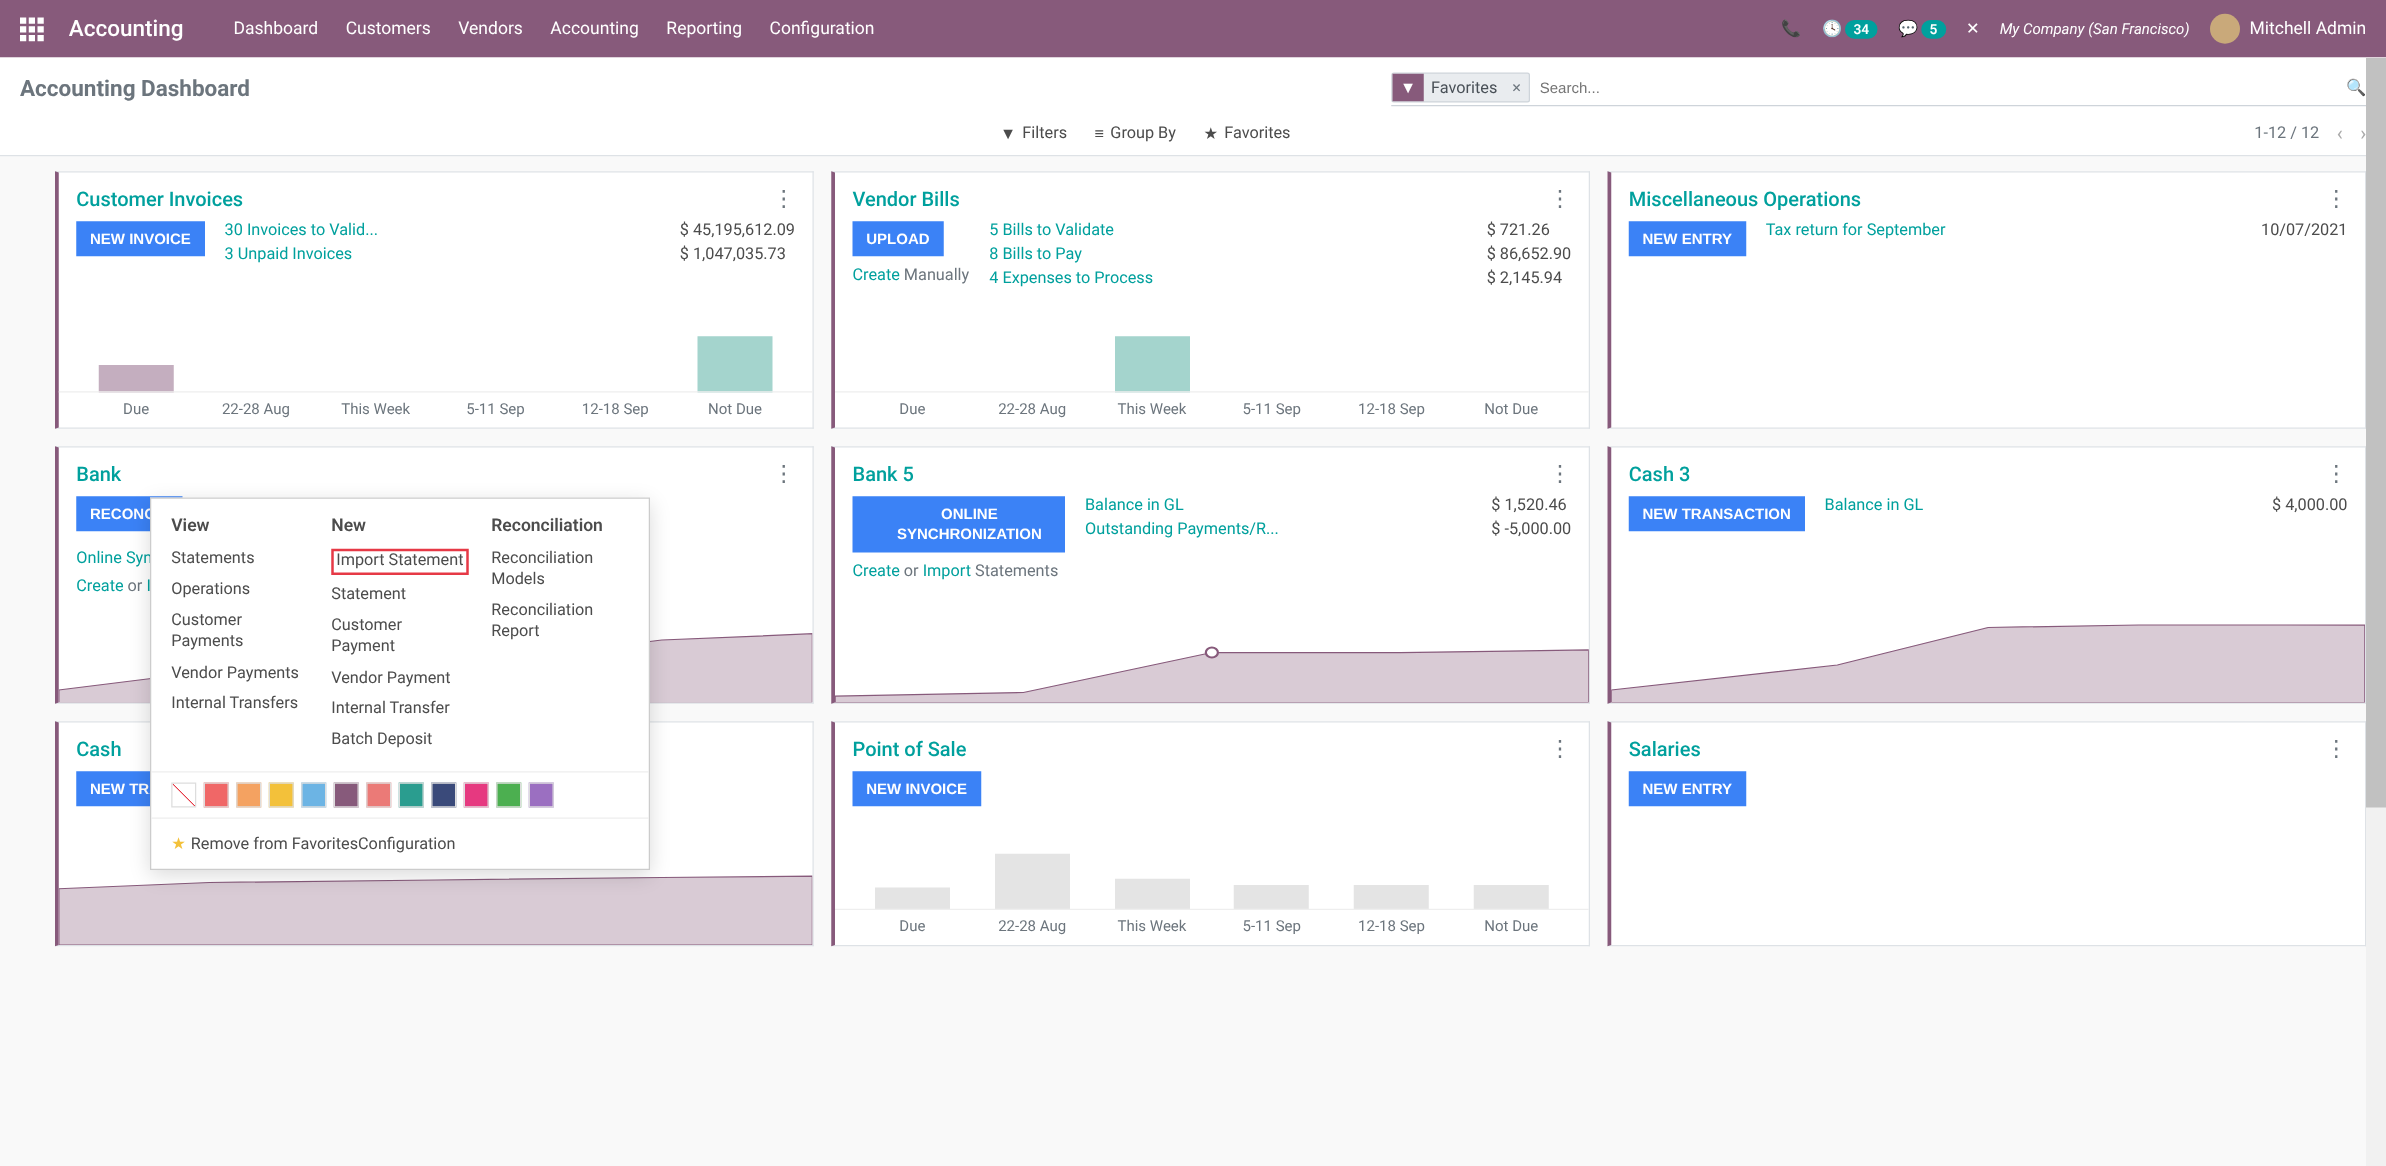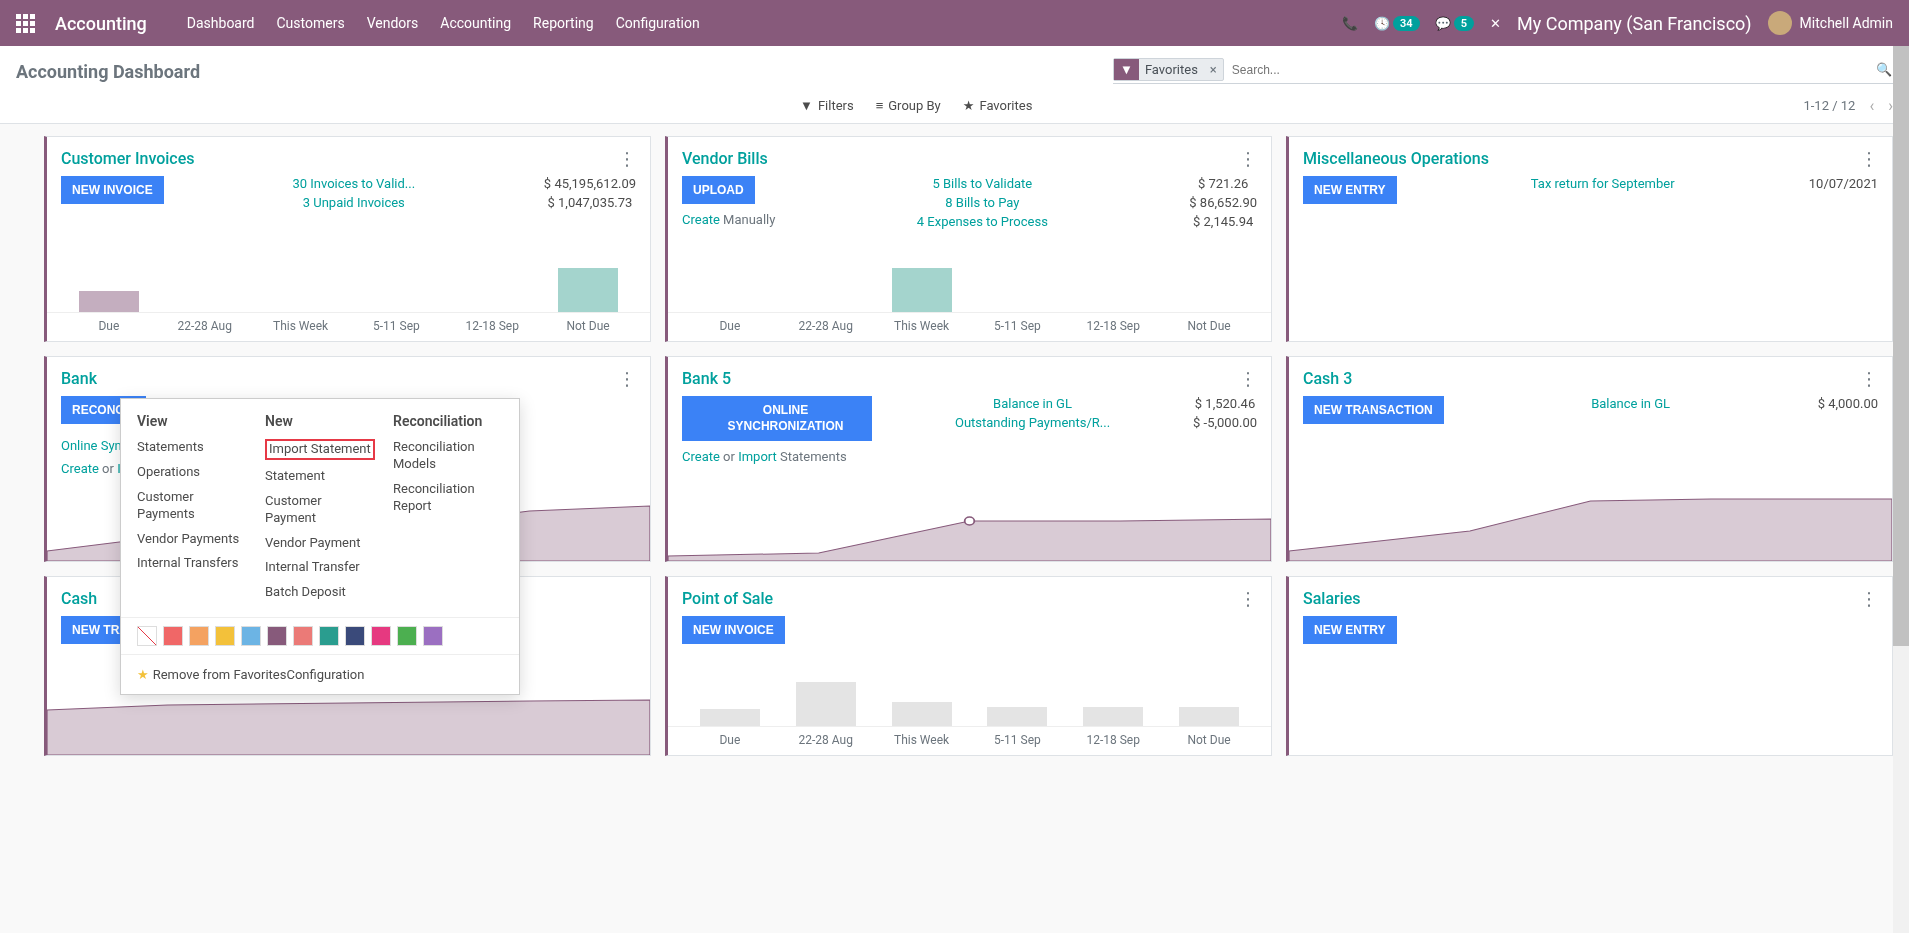--- a/index.html
+++ b/index.html
@@ -6,21 +6,21 @@
 body { font-family: -apple-system, BlinkMacSystemFont, "Segoe UI", Roboto, sans-serif; font-size: 13px; color: #4c4c4c; background: #f9f9f9; }
 .topbar { background: #875a7b; color: #fff; height: 46px; display: flex; align-items: center; padding: 0 16px; }
 .apps-icon { display: grid; grid-template-columns: repeat(3, 5px); grid-template-rows: repeat(3, 5px); gap: 2px; margin-right: 20px; cursor: pointer; }
 .apps-icon span { background: #fff; width: 5px; height: 5px; }
 .brand { font-size: 18px; font-weight: 500; margin-right: 40px; }
 .nav-menu { display: flex; gap: 22px; }
 .nav-menu a { color: #fff; text-decoration: none; font-size: 14px; cursor: pointer; }
 .topbar-right { margin-left: auto; display: flex; align-items: center; gap: 16px; }
 .badge-pill { background: #00a09d; color: #fff; border-radius: 10px; padding: 1px 7px; font-size: 11px; font-weight: 600; }
 .icon-with-badge { display: flex; align-items: center; gap: 2px; cursor: pointer; }
-.company { font-size: 18px; cursor: pointer; }
+.company { font-size: 12px; cursor: pointer; font-style: italic; }
 .avatar { width: 24px; height: 24px; border-radius: 50%; background: #c9a97a; display: inline-block; }
 .user { display: flex; align-items: center; gap: 8px; cursor: pointer; font-size: 14px; }
 .subheader { background: #fff; border-bottom: 1px solid #dee2e6; padding: 12px 16px 0; }
 .subheader-top { display: flex; align-items: center; margin-bottom: 12px; }
 .page-title { font-size: 18px; color: #6c757d; font-weight: 700; }
 .search-wrap { margin-left: auto; width: 780px; display: flex; align-items: center; border-bottom: 1px solid #ced4da; padding-bottom: 2px; }
 .facet { background: #e9ecef; border: 1px solid #ced4da; border-radius: 2px; display: flex; align-items: center; font-size: 13px; }
 .facet-icon { background: #875a7b; color: #fff; padding: 3px 6px; }
 .facet-label { padding: 0 6px; color: #495057; }
 .facet-x { padding: 0 6px; color: #6c757d; cursor: pointer; }
@@ -36,21 +36,21 @@
 .card-header { display: flex; align-items: center; padding: 12px 14px 8px; }
 .card-title { color: #00a09d; font-size: 16px; font-weight: 500; cursor: pointer; }
 .card-menu { margin-left: auto; color: #6c757d; cursor: pointer; font-size: 18px; line-height: 10px; }
 .card-body { padding: 0 14px 10px; display: flex; gap: 16px; }
 .card-left { flex: 0 0 auto; }
 .card-mid { flex: 1; }
 .card-right { flex: 0 0 auto; text-align: right; }
 .btn-primary { background: #3b82f6; color: #fff; border: none; padding: 7px 11px; font-size: 12px; font-weight: 600; cursor: pointer; }
 .link { color: #00a09d; cursor: pointer; }
 .muted { color: #6c757d; }
-.row-line { display: flex; justify-content: center; margin-bottom: 4px; font-size: 13px; }
+.row-line { display: flex; justify-content: flex-start; margin-bottom: 4px; font-size: 13px; }
 .mini-axis { display: flex; justify-content: space-between; padding: 0 14px 8px; font-size: 12px; color: #6c757d; position: absolute; bottom: 0; left: 0; right: 0; border-top: 1px solid #eee;}
 .mini-axis span { flex: 1; text-align: center; padding-top: 6px;}
 .bars { display: flex; align-items: flex-end; height: 56px; padding: 0 14px; position: absolute; bottom: 28px; left: 0; right: 0; gap: 0;}
 .bar-slot { flex: 1; display: flex; justify-content: center; align-items: flex-end;}
 .bar { width: 60px; }
 .bar.purple { background: #c4aebf; }
 .bar.teal { background: #a4d4cd; }
 .dropdown { position: absolute; top: 236px; left: 120px; width: 400px; background: #fff; border: 1px solid #ccc; box-shadow: 0 4px 16px rgba(0,0,0,0.15); z-index: 100; }
 .dropdown-cols { display: flex; padding: 14px 16px 8px; gap: 18px; }
 .dd-col { flex: 1; }
@@ -280,21 +280,21 @@
       </svg>
   </div>
 
   <div class="card">
     <div class="card-header">
       <span class="card-title">Bank 5</span>
       <span class="card-menu">⋮</span>
     </div>
     <div class="card-body">
       <div class="card-left">
-        <button class="btn-primary" style="width:190px;white-space:normal;line-height:1.3;padding-left:28px;">ONLINE SYNCHRONIZATION</button>
+        <button class="btn-primary" style="width:170px;white-space:normal;line-height:1.3;padding-left:28px;">ONLINE SYNCHRONIZATION</button>
         <div style="margin-top:8px"><span class="link">Create</span><span class="muted"> or </span><span class="link">Import</span><span class="muted"> Statements</span></div>
       </div>
       <div class="card-mid">
         <div class="row-line">
             <span class="link">Balance in GL</span>
           </div>
         <div class="row-line">
             <span class="link">Outstanding Payments/R...</span>
           </div>
       </div>

